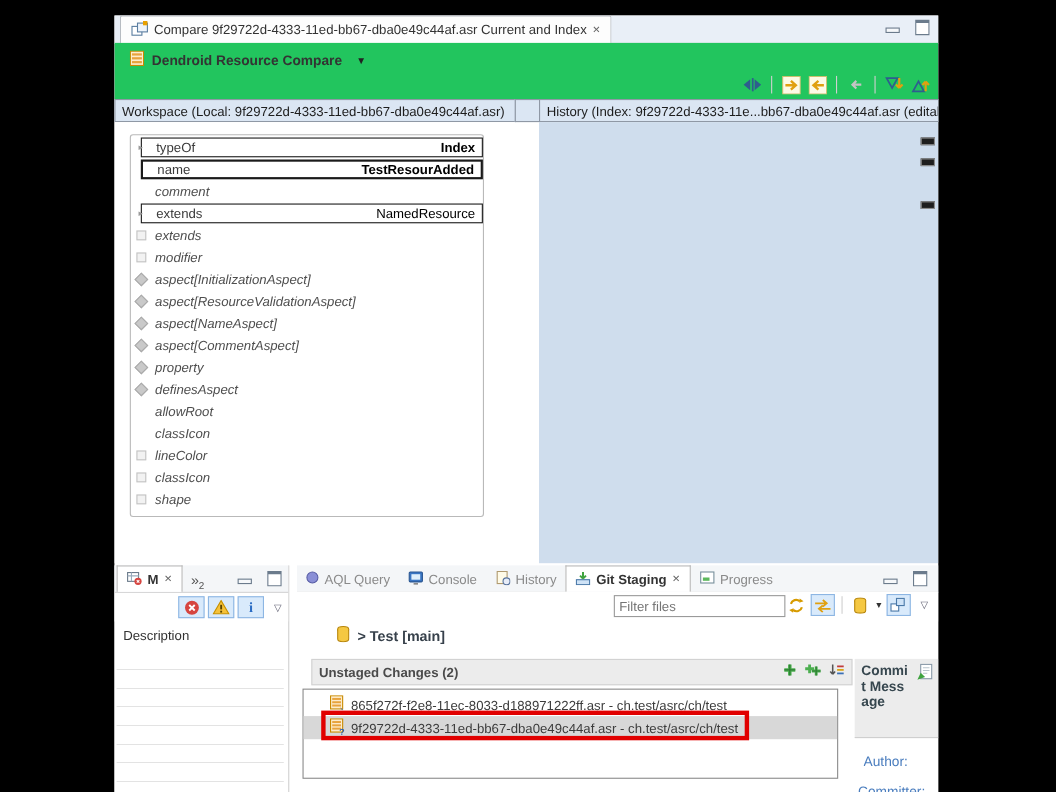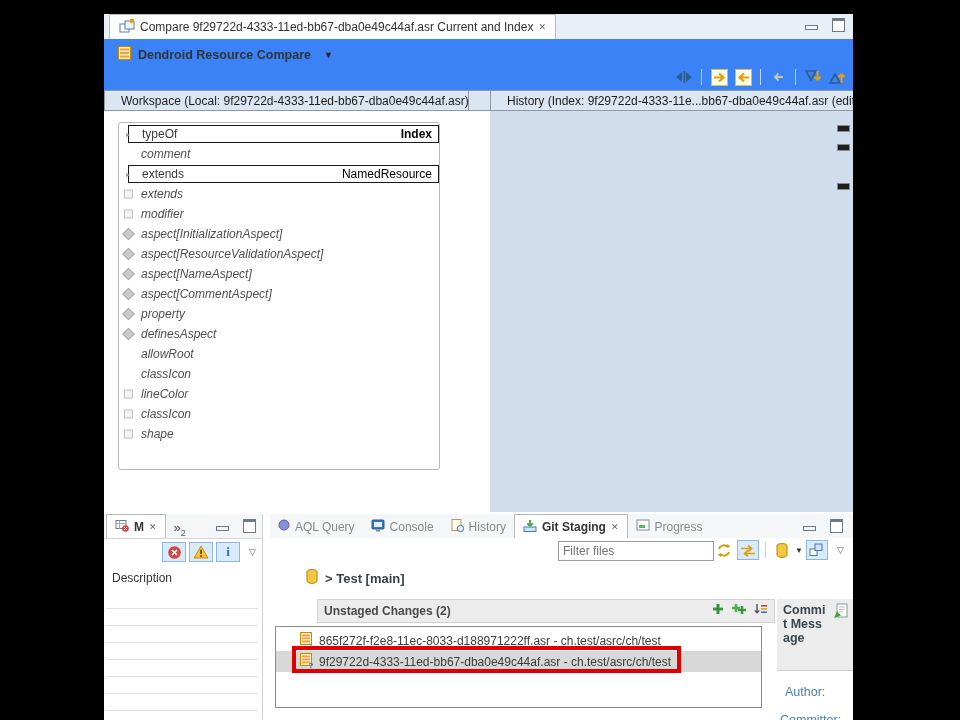--- a/index.html
+++ b/index.html
@@ -10,30 +10,30 @@
   .etabbar{position:absolute;left:0;top:0;width:749px;height:25px;background:#e9eff7;border-bottom:1px solid #c9cfd6;}
   .etab{position:absolute;left:5px;top:0;height:24px;display:flex;align-items:center;gap:5px;
     padding:0 9px;background:#fdfdfd;border:1px solid #b7bcc2;border-bottom:none;border-radius:2px 2px 0 0;
     font-size:12px;color:#333;}
   .winbtns{position:absolute;right:8px;top:4px;display:flex;gap:14px;align-items:center;}
   .minbtn{width:11px;height:3px;border:1px solid #6b7b8c;background:#f6f8fa;margin-top:4px;}
   .maxbtn{width:11px;height:10px;border:1px solid #6b7b8c;background:#fff;border-top-width:3px;}
   .closex{font-size:9px;color:#666;cursor:default;}
 
   
-  .cmp-top{position:absolute;left:0;top:25px;width:749px;height:51px;background:#3b82f6;}
+  .cmp-top{position:absolute;left:0;top:25px;width:749px;height:51px;background:#22c55e;}
   .combo{position:absolute;left:14px;top:7px;display:flex;align-items:center;gap:7px;font-size:12.5px;font-weight:bold;color:#333;}
   .combo .arr{font-size:9px;color:#222;margin-left:6px;}
   .cmp-tools{position:absolute;right:6px;bottom:4px;display:flex;align-items:center;gap:4px;}
   .tsep{width:1px;height:16px;background:#d0d0d0;margin:0 3px;}
   .tico{width:20px;height:18px;display:flex;align-items:center;justify-content:center;}
 
   
   .hdrrow{position:absolute;left:0;top:76px;height:21px;width:749px;font-size:12px;color:#1d1d1d;}
-  .hcell{position:absolute;top:0;height:19px;background:#dbe6f3;border:1px solid #8f98a5;display:flex;align-items:center;padding:0 16px;white-space:nowrap;overflow:hidden;}
+  .hcell{position:absolute;top:0;height:19px;background:#dbe6f3;border:1px solid #8f98a5;display:flex;align-items:center;padding:0 6px;white-space:nowrap;overflow:hidden;}
   .pane-left{position:absolute;left:0;top:97px;width:364px;height:401px;background:#fff;}
   .pane-right{position:absolute;left:386px;top:97px;width:363px;height:401px;background:#cfdded;}
   .chmark{position:absolute;right:3px;width:11px;height:5px;background:#1e1e1e;border:1px solid #8a8a8a;}
 
   
   .tree{position:absolute;left:14px;top:11px;width:322px;height:348px;border:1px solid #b9b9b9;border-radius:3px;padding-top:1px;box-sizing:border-box;}
   .trow{position:relative;height:20px;display:flex;align-items:center;}
   .tic{position:absolute;left:3px;top:50%;transform:translateY(-50%);width:12px;display:flex;justify-content:center;}
   .expander{font-size:8px;color:#9a9a9a;}
   .cbx{width:7px;height:7px;border:1px solid #c3c3c3;background:#f2f2f2;}
@@ -58,21 +58,21 @@
   .desc-h{font-size:12px;color:#333;padding:6px 0 0 8px;}
   .gridlines{position:absolute;left:2px;right:4px;top:78px;bottom:0;
     background:repeating-linear-gradient(to bottom,transparent 0 16px,#e3e3e3 16px 17px);}
 
   
   .filterrow{position:absolute;left:0;top:24px;width:100%;height:27px;background:#fff;}
   .filter{position:absolute;left:288px;top:3px;width:146px;height:18px;border:1px solid #9a9a9a;font-size:12px;color:#333;padding:0 4px;font-family:inherit;}
   .gtools{position:absolute;left:444px;top:2px;display:flex;align-items:center;gap:3px;}
   .repo-row{position:absolute;left:14px;top:55px;display:flex;align-items:center;gap:7px;font-size:13px;font-weight:bold;color:#37414b;padding-left:22px;}
   .section{position:absolute;left:13px;top:85px;width:492px;}
-  .sec-h{height:24px;background:#ececec;border:1px solid #d2d2d2;display:flex;align-items:center;padding:0 6px;box-sizing:border-box;margin-left:34px;}
+  .sec-h{height:24px;background:#ececec;border:1px solid #d2d2d2;display:flex;align-items:center;padding:0 6px;box-sizing:border-box;}
   .sec-h .t{font-size:12px;font-weight:bold;color:#4a4a4a;}
   .sec-tools{margin-left:auto;display:flex;gap:6px;align-items:center;}
   .filelist{position:absolute;left:5px;top:112px;width:487px;height:82px;border:1px solid #8a8a8a;background:#fff;box-sizing:border-box;padding-top:3px;}
   .frow{position:relative;height:21px;display:flex;align-items:center;gap:5px;padding-left:24px;font-size:12px;color:#3c3c3c;white-space:nowrap;}
   .frow.sel{background:#d8d8d8;}
   .redbox{position:absolute;left:22px;top:132px;width:389px;height:27px;border:4px solid #e10000;box-sizing:border-box;pointer-events:none;}
   .commitpane{position:absolute;left:507px;top:85px;width:76px;bottom:0;}
   .commit-h{height:67px;background:#ececec;border-bottom:1px solid #cfcfcf;padding:4px 2px 0 6px;position:relative;}
   .commit-h .t{font-size:12.5px;font-weight:bold;color:#37474f;width:44px;line-height:14px;word-break:break-all;}
   .cm-ico{position:absolute;right:4px;top:4px;}
@@ -175,20 +175,27 @@
       <div class="trow">
         <span class="tic">
             <span class="expander">▸</span>
           </span>
         <div class="boxrow">
           <span class="tlabel">typeOf</span>
           <span class="tvalue b">Index</span>
         </div>
       </div>
 
+      <div class="trow">
+        <span class="tic"></span>
+        <div class="boxrow thick">
+          <span class="tlabel">name</span>
+          <span class="tvalue b">TestResourAdded</span>
+        </div>
+      </div>
 
       <div class="trow">
         <span class="plain">comment</span>
       </div>
 
       <div class="trow">
         <span class="tic">
             <span class="expander">▸</span>
           </span>
         <div class="boxrow">

